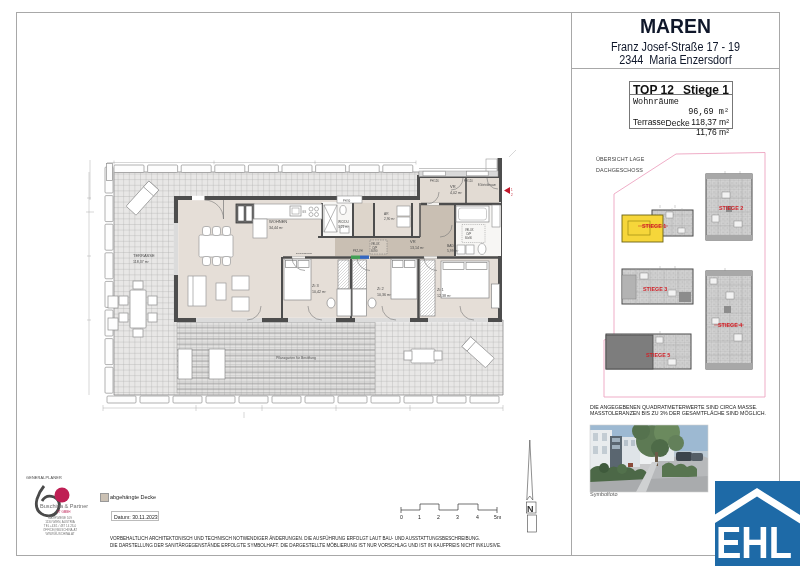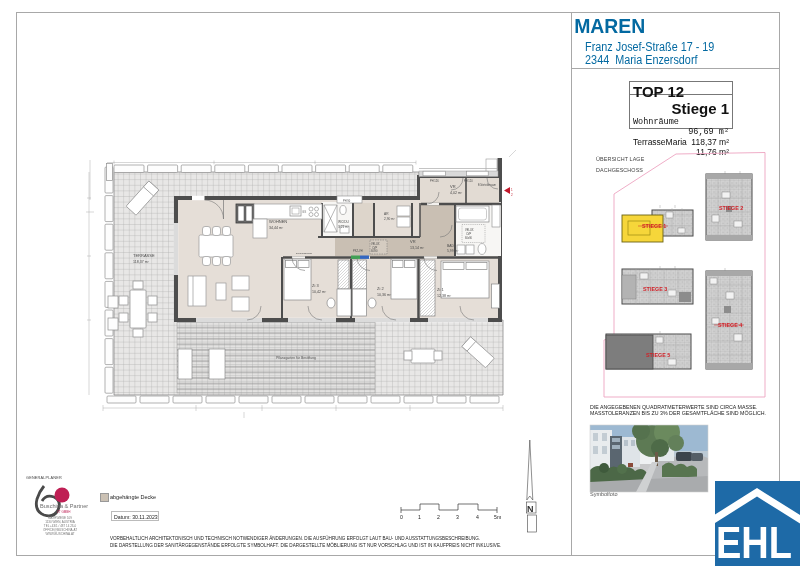--- a/index.html
+++ b/index.html
@@ -6,41 +6,41 @@
   body{font-family:"Liberation Sans",sans-serif;position:relative;}
   .abs{position:absolute;}
 </style>
 </head>
 <body>
 
 <div class="abs" style="left:16px;top:12px;width:764px;height:544px;border:1px solid #a8a8a8;box-sizing:border-box;"></div>
 <div class="abs" style="left:571px;top:12px;width:1px;height:544px;background:#a8a8a8;"></div>
 <div class="abs" style="left:571px;top:68px;width:209px;height:1px;background:#a8a8a8;"></div>
 
-<div class="abs" style="left:571px;top:16px;width:209px;text-align:left;color:#0369a1;">
+<div class="abs" style="left:571px;top:16px;width:209px;text-align:center;color:#0f172a;">
   <div style="font-size:20px;font-weight:bold;line-height:20.5px;transform:scaleX(0.97);">MAREN</div>
   <div style="font-size:12.5px;line-height:12.5px;margin-top:4px;transform:scaleX(0.865);">Franz Josef-Straße 17 - 19</div>
   <div style="font-size:12.5px;line-height:12.5px;margin-top:0.5px;transform:scaleX(0.865);">2344&nbsp; Maria Enzersdorf</div>
 </div>
 
 <div class="abs" style="left:629px;top:81px;width:104px;height:48px;border:1px solid #777;box-sizing:border-box;font-size:8.5px;color:#111;">
-  <div style="height:11px;border-bottom:1px solid #777;padding:1px 3px 0 3px;font-weight:bold;font-size:15px;">
+  <div style="height:11px;border-bottom:1px solid #777;padding:1px 3px 0 3px;font-weight:bold;font-size:12px;">
     <span style="float:left;">TOP 12</span>
       <span style="float:right;">Stiege 1</span>
   </div>
   <div style="padding:1px 3px 0 3px;height:11px;font-family:Liberation Mono, monospace;">
       <span style="float:left;">Wohnräume</span>
       <span style="float:right;margin-left:28px;">96,69 m²</span>
     </div>
   <div style="padding:0 3px;height:11px;">
       <span style="float:left;">Terrasse</span>
       <span style="float:right;">118,37 m²</span>
     </div>
   <div style="padding:0 3px;height:11px;">
-      <span style="float:left;">Maria</span>
+      <span style="float:left;">Decke</span>
       <span style="float:right;">11,76 m²</span>
     </div>
 </div>
 
 <div class="abs" style="left:596px;top:153.5px;font-size:5.4px;color:#444;letter-spacing:0.1px;line-height:11.5px;">ÜBERSICHT LAGE<br>DACHGESCHOSS</div>
 
 <div class="abs" style="left:590px;top:404px;font-size:5.6px;color:#222;line-height:6.4px;white-space:nowrap;transform:scaleX(0.94);transform-origin:left;">DIE ANGEGEBENEN QUADRATMETERWERTE SIND CIRCA MASSE.<br>MASSTOLERANZEN BIS ZU 3% DER GESAMTFLÄCHE SIND MÖGLICH.</div>
 
 <div class="abs" style="left:590px;top:491px;font-size:5.5px;color:#555;">Symbolfoto</div>
 

